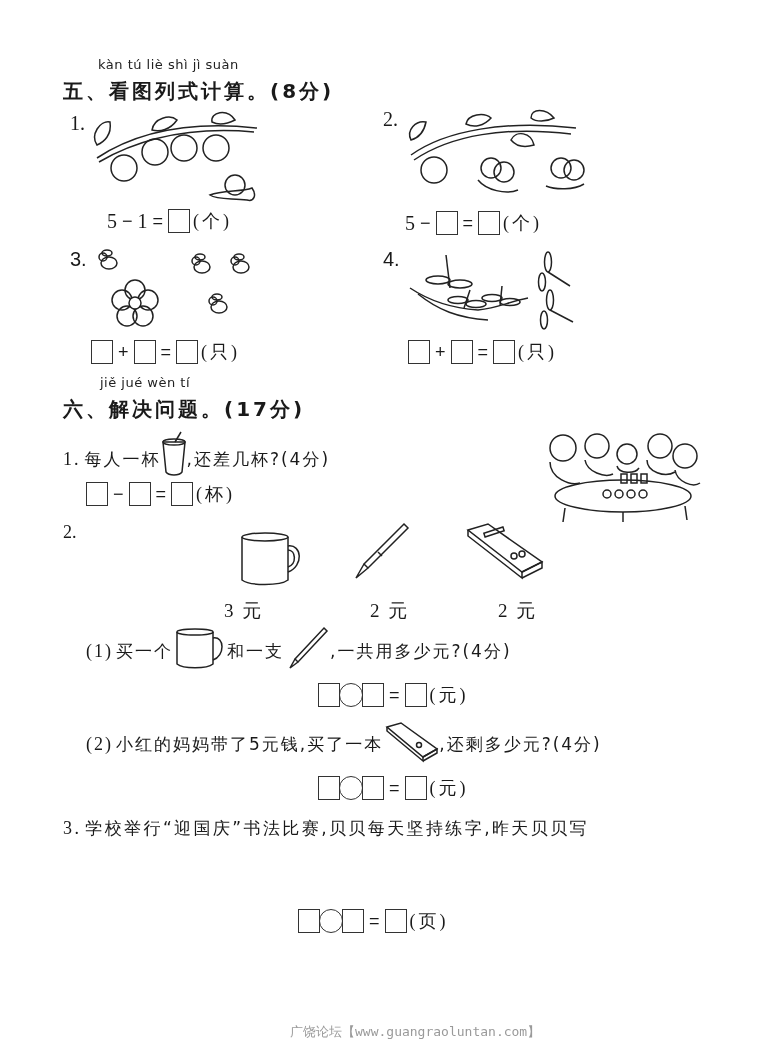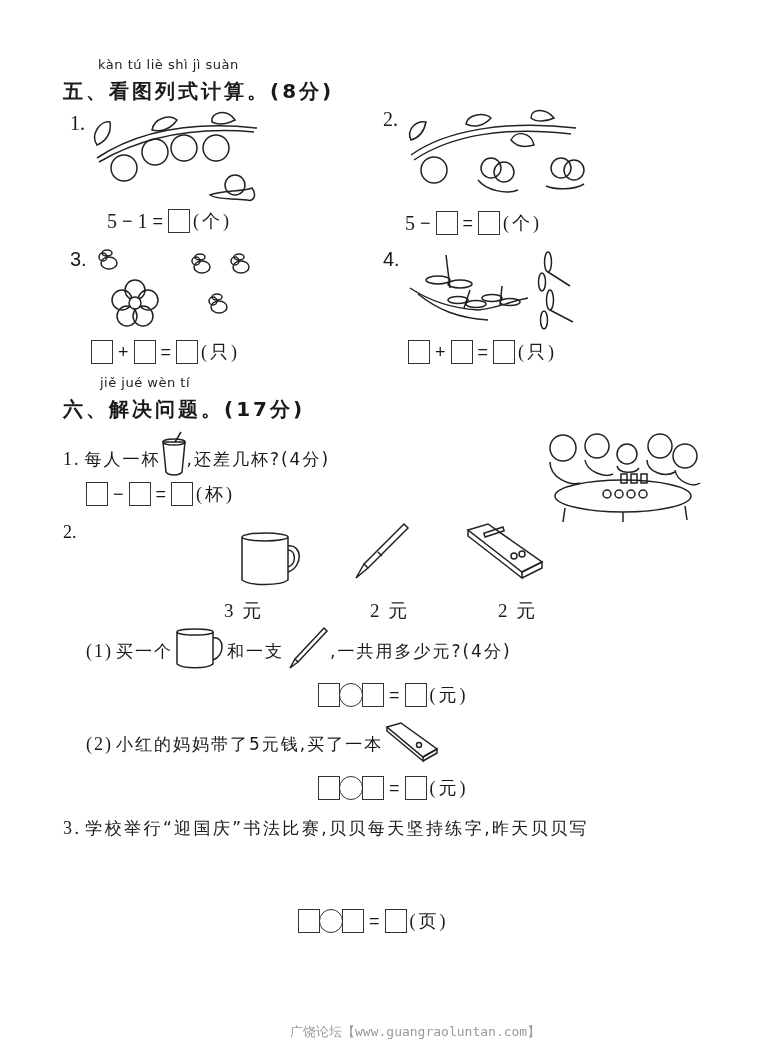--- a/index.html
+++ b/index.html
@@ -257,20 +257,21 @@
   <span class="num" style="font-size:18px;margin-right:3px;">(2)</span>
   <span>小红的妈妈带了5元钱,买了一本</span>
   <span style="display:inline-block;width:56px;height:20px;position:relative;">
     <svg style="left:2px;top:-14px;width:54px;height:44px;">
         <path d="M2 6 L16 2 L52 28 L38 36 Z"></path>
         <path d="M2 6 L2 10 L38 40 L38 36"></path>
         <path d="M38 36 L52 28 L52 32 L38 40"></path>
         <circle cx="34" cy="24" r="2.5"></circle>
       </svg>
   </span>
+  <span>,还剩多少元?(4分)</span>
 </div>
 <div class="abs eq" style="left:318px;top:776px;">
   <span class="box"></span>
   <span class="circ"></span>
   <span class="box"></span>
   <span class="op">=</span>
   <span class="box"></span>
   <span class="unit">(元)</span>
 </div>
 

